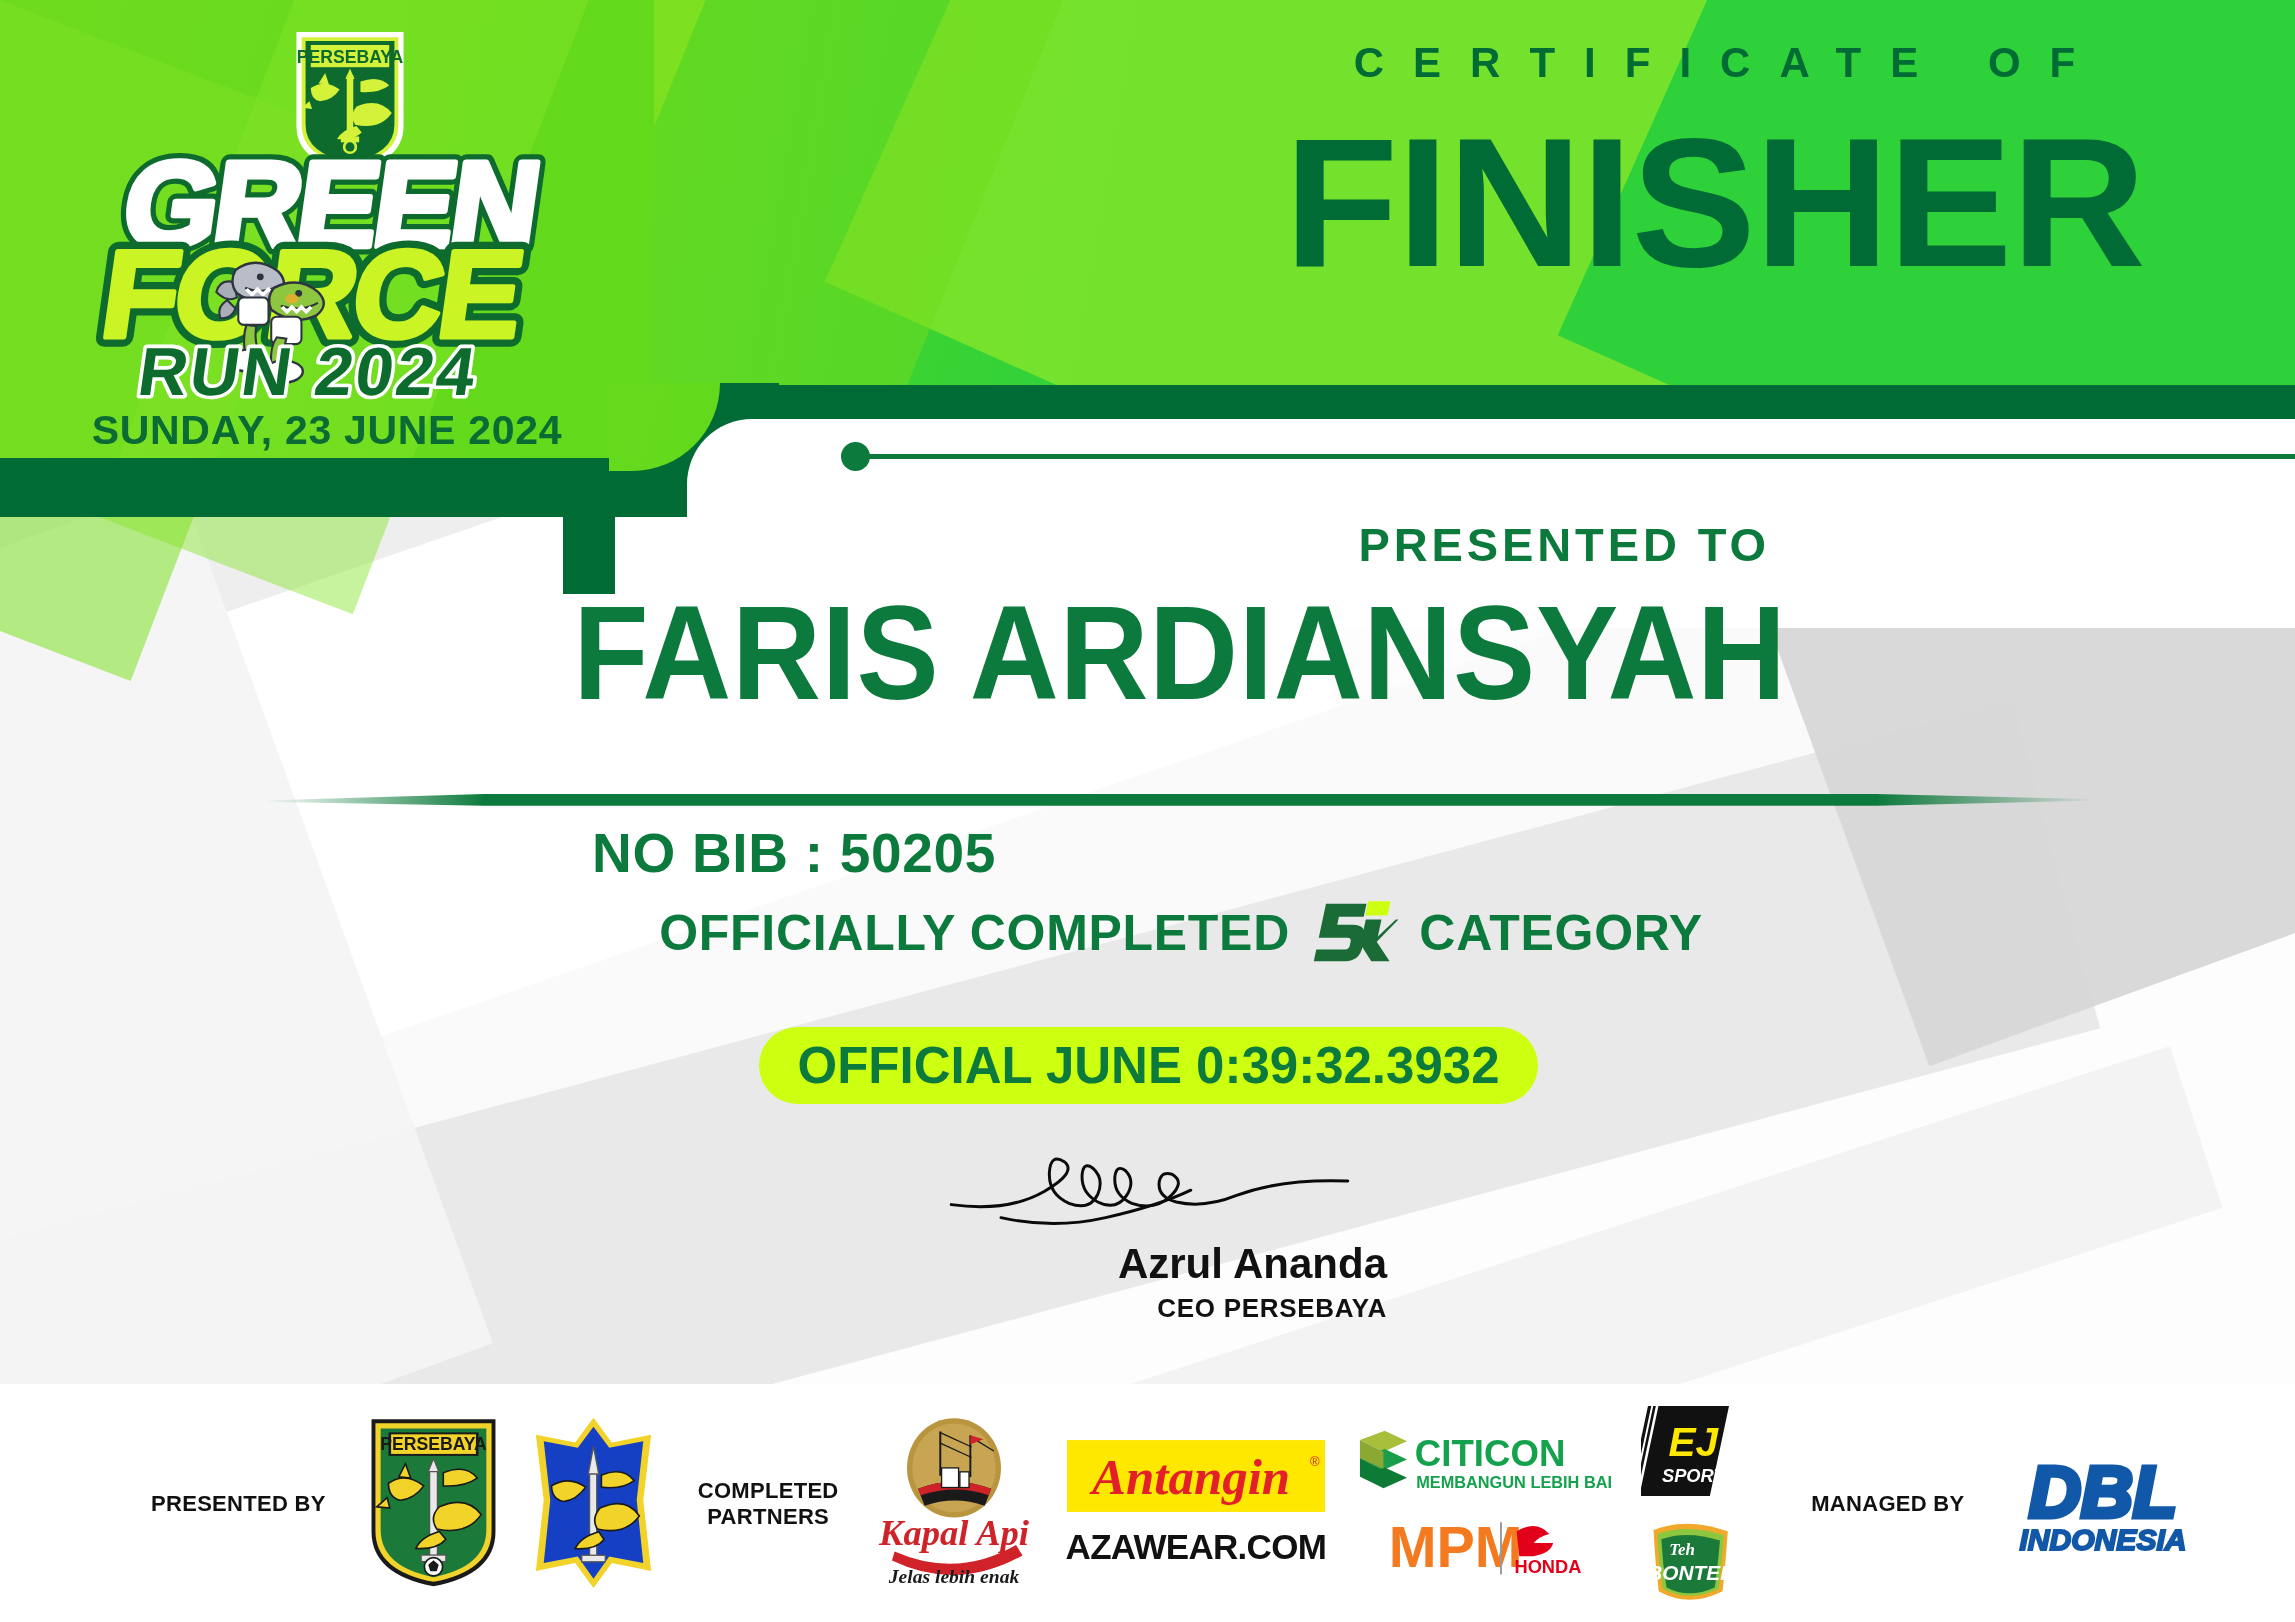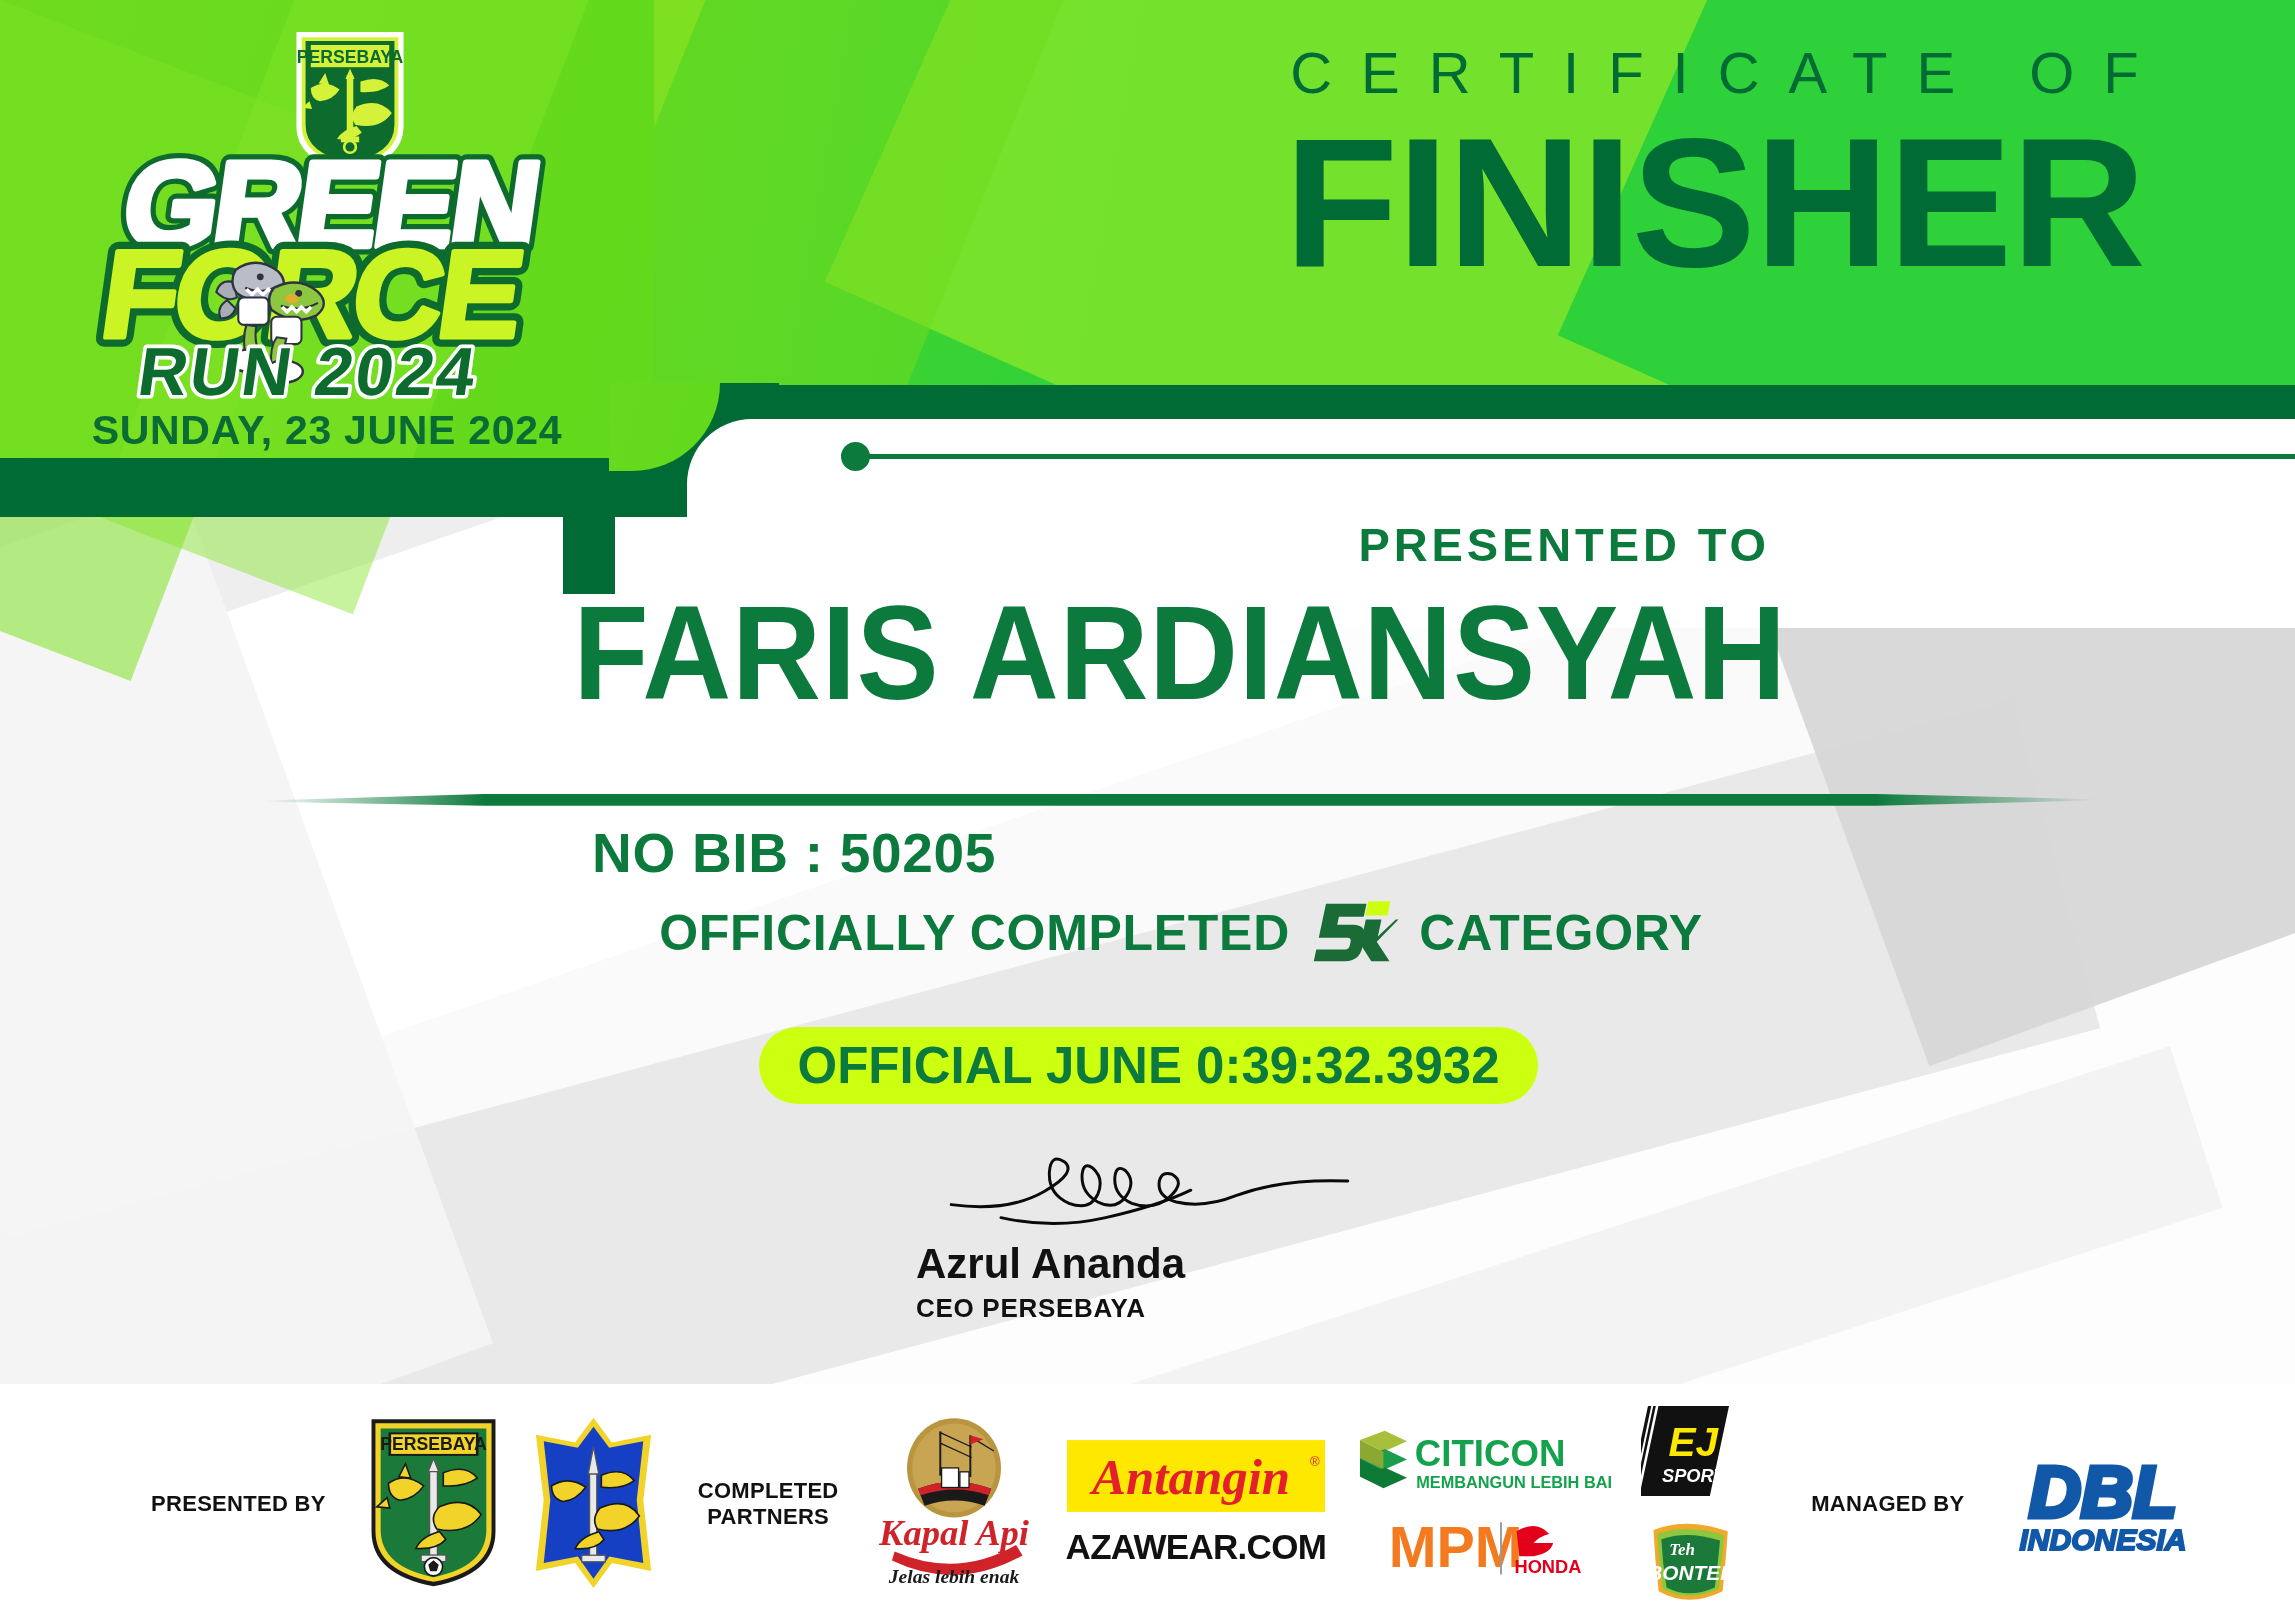--- a/index.html
+++ b/index.html
@@ -82,21 +82,21 @@
   .persebaya-top{position:absolute;left:291px;top:27.5px;width:118px;height:147px;}
   .gf-logo{position:absolute;left:92px;top:141px;width:497px;height:262px;}
   .event-date{
     position:absolute;left:0;top:407px;width:654px;text-align:center;
     font-size:41px;font-weight:bold;color:#0a6b34;letter-spacing:0.7px;
     font-family:"Liberation Sans",sans-serif;font-stretch:condensed;
   }
 
   .cert-of{
     position:absolute;left:1204px;top:39px;width:1021px;text-align:center;
-    font-size:58px;font-weight:normal;color:#006b35;letter-spacing:29px;
+    font-size:42px;font-weight:bold;color:#006b35;letter-spacing:29px;
     text-indent:29px;
   }
   .finisher{
     position:absolute;left:1204px;top:111px;width:1021px;text-align:center;
     font-size:183px;font-weight:bold;color:#006b35;letter-spacing:-1.3px;
     line-height:1;transform:scaleX(1.02);
   }
 
   
   .dot-line{position:absolute;left:841px;top:442px;width:1455px;height:29px;}
@@ -130,21 +130,21 @@
   .fiveK{width:98px;height:79px;display:block;}
 
   .time-pill{
     position:absolute;left:759px;top:1027px;width:779px;height:77px;
     background:#ccff10;border-radius:39px;
     display:flex;align-items:center;justify-content:center;
   }
   .time-pill span{font-size:51px;font-weight:bold;color:#0c7a3c;letter-spacing:0px;}
 
   
-  .sig-wrap{position:absolute;left:916px;top:1152px;width:471px;text-align:left;}
+  .sig-wrap{position:absolute;left:916px;top:1152px;width:471px;text-align:right;}
   .sig-svg{width:445px;height:79px;display:block;margin:0 auto;}
   .sig-name{font-size:42px;font-weight:bold;color:#111111;margin-top:9.2px;letter-spacing:0px;}
   .sig-role{font-size:26px;font-weight:bold;color:#111111;margin-top:5.2px;letter-spacing:0.7px;}
 
   
   .footer{
     position:absolute;left:0;top:1384px;width:2295px;height:239px;background:#ffffff;
     display:flex;align-items:center;
   }
   .f-label{font-size:22px;font-weight:bold;color:#111;line-height:1.15;text-align:center;letter-spacing:0.3px;}

